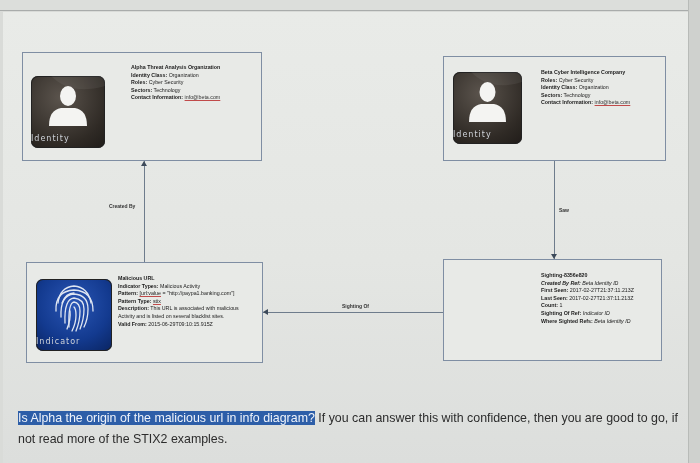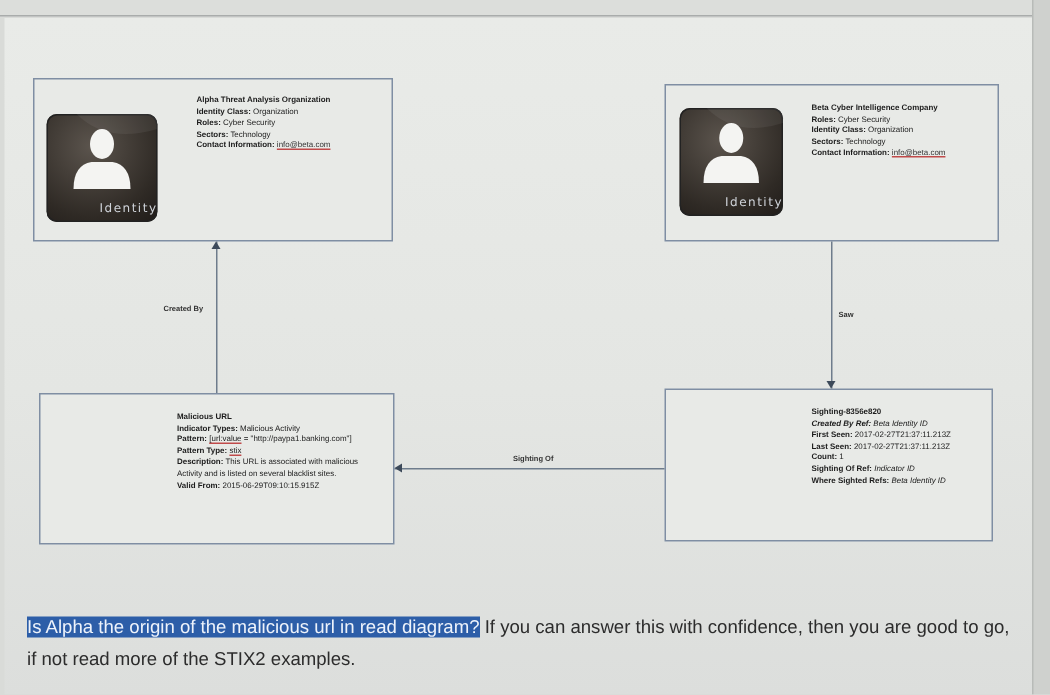--- a/index.html
+++ b/index.html
@@ -24,21 +24,21 @@
   .node {
     position: absolute; border: 1px solid #7f8ea3;
     background: #e8eae7;
   }
   .icon-tile {
     position: absolute; border-radius: 7px; overflow: hidden;
     box-shadow: 0 0 0 1px #222 inset;
   }
   .icon-tile .tile-label {
     position: absolute; left: 0; right: 0; bottom: 5px;
-    text-align: right; font-size: 8px; letter-spacing: 1px;
+    text-align: left; font-size: 8px; letter-spacing: 1px;
     color: #cfd3d9; font-family: "DejaVu Sans", sans-serif;
   }
   .identity-tile { background: radial-gradient(circle at 40% 30%, #5b544d 0%, #2f2a25 70%, #201c19 100%); }
   .indicator-tile { background: radial-gradient(circle at 50% 35%, #2a56b5 0%, #133a8f 60%, #0a2461 100%); }
   .sighting-tile { background: radial-gradient(circle at 50% 30%, #4b48a6 0%, #2b2a78 60%, #15154b 100%); }
   .props {
     position: absolute; font-size: 5.3px; line-height: 7.6px; color: #1b1b1b;
     font-family: "Liberation Sans", sans-serif; white-space: nowrap;
   }
   .props .row { display: block; }
@@ -110,20 +110,35 @@
   <div class="props" style="left:97px; top:12px;">
     <span class="row"><b>Beta Cyber Intelligence Company</b></span>
     <span class="row"><b>Roles:</b> <span>Cyber Security</span></span>
     <span class="row"><b>Identity Class:</b> <span>Organization</span></span>
     <span class="row"><b>Sectors:</b> <span>Technology</span></span>
     <span class="row"><b>Contact Information:</b> <span class="link">info@beta.com</span></span>
   </div>
 </div>
 
 <div class="node" style="left:26px; top:262px; width:237px; height:101px;">
+  <div class="icon-tile indicator-tile" style="left:9px; top:16px; width:76px; height:72px;">
+    <svg width="76" height="58" viewBox="0 0 76 58" style="position:absolute;left:0;top:0;">
+      <g fill="none" stroke="#dfe6f2" stroke-width="1.3" stroke-linecap="round">
+        <path d="M22 24 Q24 8 38 7 Q52 8 55 24"></path>
+        <path d="M20 32 Q19 12 38 11 Q57 12 57 32"></path>
+        <path d="M25 38 Q24 16 38 15 Q52 16 52 30 Q52 40 48 48"></path>
+        <path d="M29 44 Q28 20 38 19 Q48 20 48 30 Q48 40 44 50"></path>
+        <path d="M33 48 Q32 24 38 23 Q44 24 44 32 Q44 42 40 52"></path>
+        <path d="M38 28 Q40 30 40 36 Q40 44 36 52"></path>
+        <path d="M34 32 Q35 40 31 50"></path>
+        <path d="M26 24 Q30 14 38 14"></path>
+      </g>
+    </svg>
+    <div class="tile-label">Indicator</div>
+  </div>
   <div class="props" style="left:91px; top:12px;">
     <span class="row"><b>Malicious URL</b></span>
     <span class="row"><b>Indicator Types:</b> <span>Malicious Activity</span></span>
     <span class="row"><b>Pattern:</b> <span class="squig">[url:value</span><span> = "http://paypa1.banking.com"]</span></span>
     <span class="row"><b>Pattern Type:</b> <span class="squig">stix</span></span>
     <span class="row"><b>Description:</b> <span>This URL is associated with malicious</span></span>
     <span class="row"><span>Activity and is listed on several blacklist sites.</span></span>
     <span class="row"><b>Valid From:</b> <span>2015-06-29T09:10:15.915Z</span></span>
   </div>
 </div>
@@ -146,14 +161,14 @@
 
 <div class="line" style="left:554px; top:161px; width:1px; height:98px;"></div>
 <div class="arrow-down" style="left:551px; top:254px;"></div>
 <div class="edge-label" style="left:559px; top:207px;">Saw</div>
 
 <div class="line" style="left:263px; top:312px; width:180px; height:1px;"></div>
 <div class="arrow-left" style="left:263px; top:309px;"></div>
 <div class="edge-label" style="left:342px; top:303px;">Sighting Of</div>
 
 <div class="caption">
-  <span class="hl">Is Alpha the origin of the malicious url in read diagram?</span><span> If you can answer this with confidence, then you are good to go, if not read more of the STIX2 examples.</span>
+  <span class="hl">Is Alpha the origin of the malicious url in info diagram?</span><span> If you can answer this with confidence, then you are good to go, if not read more of the STIX2 examples.</span>
 </div>
 
 </body></html>

